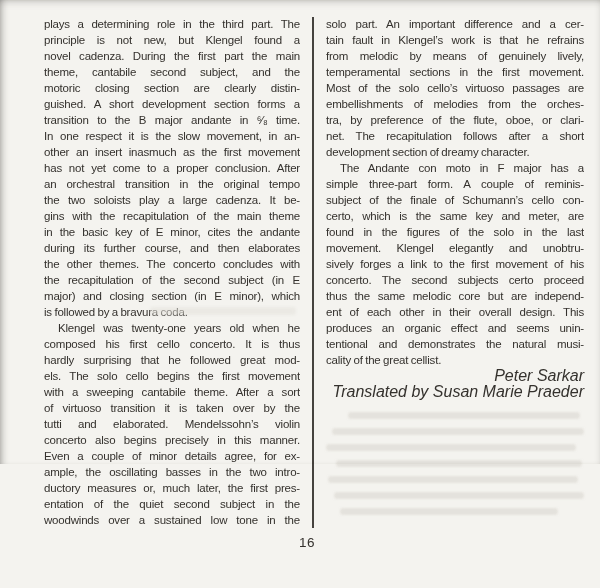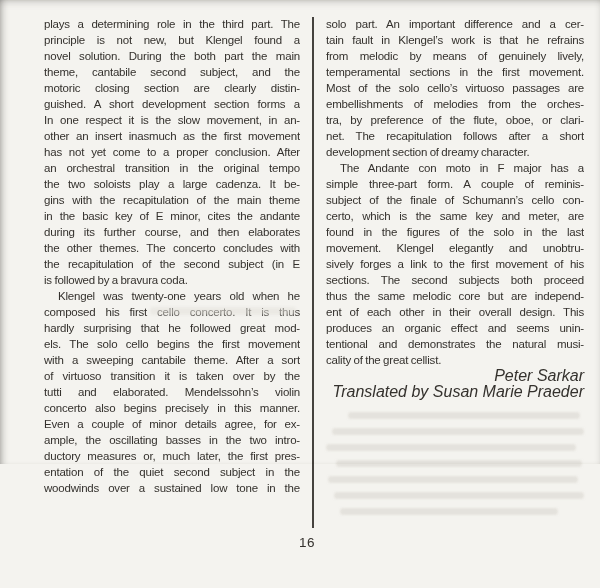--- a/index.html
+++ b/index.html
@@ -93,34 +93,36 @@
   }
 </style>
 </head>
 <body>
 
 <div class="page">
 
   <div class="col col-left">
       <div class="line">plays a determining role in the third part. The</div>
       <div class="line">principle is not new, but Klengel found a</div>
-      <div class="line">novel solution. During the both part the main</div>
+      <div class="line">novel cadenza. During the first part the main</div>
       <div class="line">theme, cantabile second subject, and the</div>
       <div class="line">motoric closing section are clearly distin-</div>
       <div class="line">guished. A short development section forms a</div>
+      <div class="line">transition to the B major andante in ⁶⁄₈ time.</div>
       <div class="line">In one respect it is the slow movement, in an-</div>
       <div class="line">other an insert inasmuch as the first movement</div>
       <div class="line">has not yet come to a proper conclusion. After</div>
       <div class="line">an orchestral transition in the original tempo</div>
       <div class="line">the two soloists play a large cadenza. It be-</div>
       <div class="line">gins with the recapitulation of the main theme</div>
       <div class="line">in the basic key of E minor, cites the andante</div>
       <div class="line">during its further course, and then elaborates</div>
       <div class="line">the other themes. The concerto concludes with</div>
       <div class="line">the recapitulation of the second subject (in E</div>
+      <div class="line">major) and closing section (in E minor), which</div>
       <div class="line para-end">is followed by a bravura coda.</div>
       <div class="line indent">Klengel was twenty-one years old when he</div>
       <div class="line">composed his first cello concerto. It is thus</div>
       <div class="line">hardly surprising that he followed great mod-</div>
       <div class="line">els. The solo cello begins the first movement</div>
       <div class="line">with a sweeping cantabile theme. After a sort</div>
       <div class="line">of virtuoso transition it is taken over by the</div>
       <div class="line">tutti and elaborated. Mendelssohn’s violin</div>
       <div class="line">concerto also begins precisely in this manner.</div>
       <div class="line">Even a couple of minor details agree, for ex-</div>
@@ -143,21 +145,21 @@
         <div class="line">tra, by preference of the flute, oboe, or clari-</div>
         <div class="line">net. The recapitulation follows after a short</div>
         <div class="line para-end">development section of dreamy character.</div>
         <div class="line indent">The Andante con moto in F major has a</div>
         <div class="line">simple three-part form. A couple of reminis-</div>
         <div class="line">subject of the finale of Schumann’s cello con-</div>
         <div class="line">certo, which is the same key and meter, are</div>
         <div class="line">found in the figures of the solo in the last</div>
         <div class="line">movement. Klengel elegantly and unobtru-</div>
         <div class="line">sively forges a link to the first movement of his</div>
-        <div class="line">sections. The second subjects both proceed</div>
+        <div class="line">concerto. The second subjects certo proceed</div>
         <div class="line">thus the same melodic core but are independ-</div>
         <div class="line">ent of each other in their overall design. This</div>
         <div class="line">produces an organic effect and seems unin-</div>
         <div class="line">tentional and demonstrates the natural musi-</div>
         <div class="line para-end">cality of the great cellist.</div>
       </div>
     <div class="credit">Peter Sarkar</div>
     <div class="credit">Translated by Susan Marie Praeder</div>
     <div class="bleed">
       <div class="bleed-line"></div>

